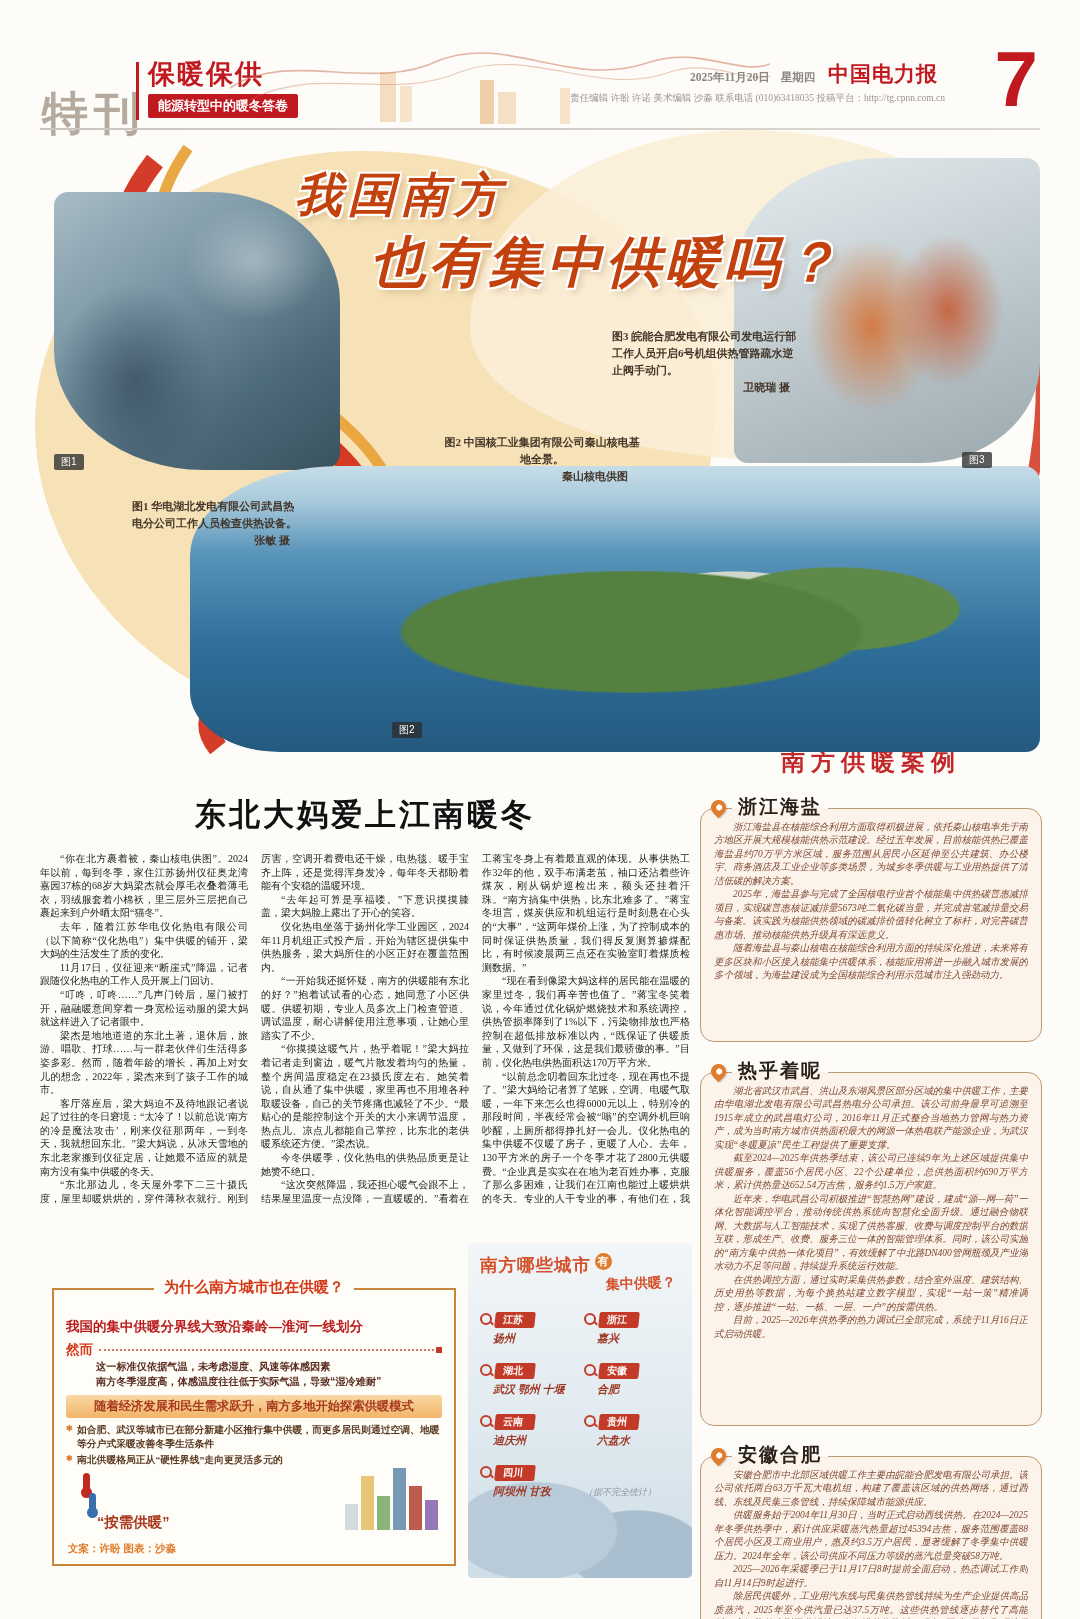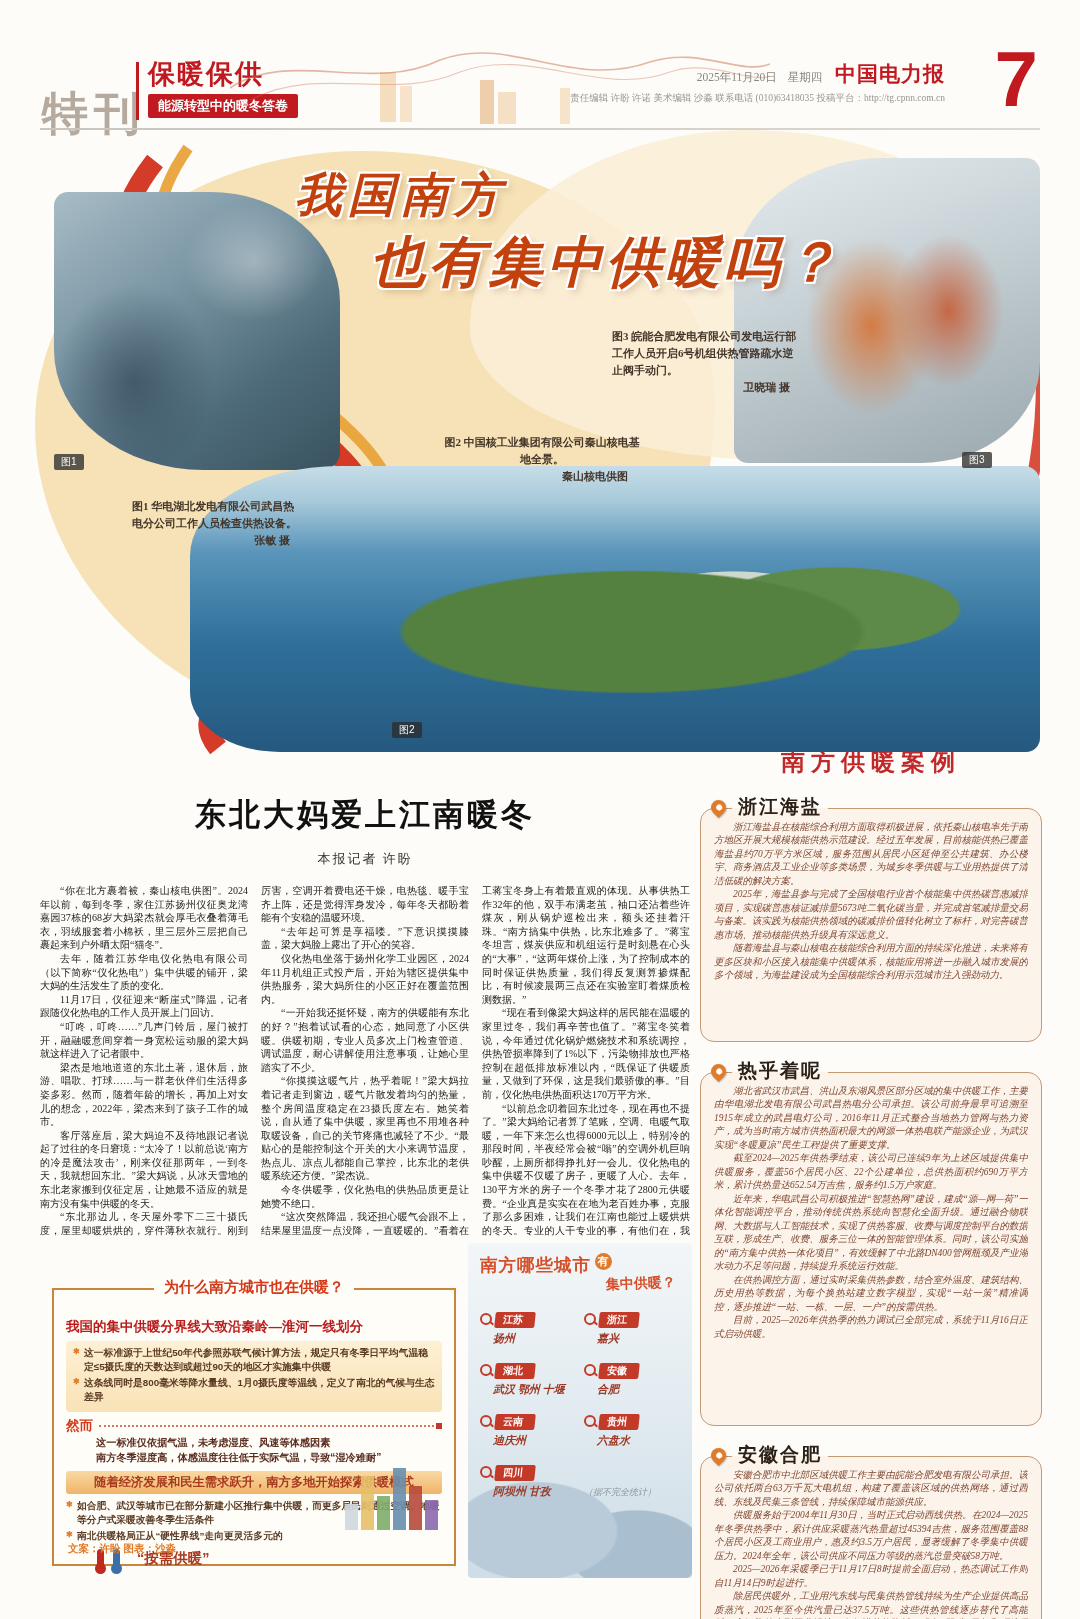--- a/index.html
+++ b/index.html
@@ -5,21 +5,21 @@
   html,body{margin:0;padding:0;background:#e8e6e2;}
   #page{position:relative;width:1080px;height:1619px;margin:0 auto;background:#fdfcf8;overflow:hidden;
         font-family:"Liberation Serif","DejaVu Serif",serif;color:#222;}
   .abs{position:absolute;}
   
   .tekan{left:42px;top:56px;font-size:46px;font-weight:900;color:#b6aa9e;letter-spacing:6px;font-family:"Liberation Sans",sans-serif;margin-top:27px;}
   .hdr-div{left:136px;top:62px;width:3px;height:58px;background:#c01920;}
   .banner-t{left:148px;top:56px;font-size:27px;font-weight:900;color:#c01920;font-family:"Liberation Sans",sans-serif;letter-spacing:2px;}
   .banner-s{left:148px;top:94px;background:#c01920;color:#fff;font-size:13px;font-weight:700;padding:3px 10px;border-radius:2px;font-family:"Liberation Sans",sans-serif;}
   .skyline{left:230px;top:42px;width:540px;height:82px;opacity:.8;}
-  .dateline{right:135px;top:60px;text-align:right;font-size:11.5px;color:#8a8население;color:#8a857f;white-space:nowrap;}
+  .dateline{right:142px;top:60px;text-align:right;font-size:11.5px;color:#8a8население;color:#8a857f;white-space:nowrap;font-weight:bold;}
   .dateline b{color:#c01920;font-size:21px;font-family:"Liberation Sans",sans-serif;margin-left:10px;letter-spacing:1px;}
   .staffline{right:135px;top:92px;font-size:9.5px;color:#9a958f;white-space:nowrap;}
   .pageno{right:42px;top:40px;font-size:78px;line-height:1;color:#c01920;font-weight:700;font-family:"Liberation Sans",sans-serif;}
   .hdr-rule{left:40px;top:128px;width:1000px;height:2px;background:linear-gradient(90deg,#c9c4bd,#ddd8d0);}
   
   #hero{left:40px;top:136px;width:1000px;height:618px;}
   .blob{left:-5px;top:15px;width:680px;height:595px;background:#f6e2b6;border-radius:48% 52% 42% 58% / 46% 42% 58% 54%;}
   .blob2{left:430px;top:-6px;width:560px;height:330px;background:#fbeed6;border-radius:50% 50% 45% 55% / 60% 55% 45% 40%;opacity:.9;}
   .hero-title{z-index:6;font-family:"Liberation Sans","DejaVu Sans",sans-serif;font-weight:900;font-style:italic;color:#c2410c;
     text-shadow:2px 2px 0 #fff,-2px 2px 0 #fff,2px -2px 0 #fff,-2px -2px 0 #fff,4px 4px 7px rgba(120,60,20,.25);white-space:nowrap;}
@@ -72,21 +72,21 @@
   .why-sub{color:#b91c1c;font-weight:900;font-size:13.5px;font-family:"Liberation Sans",sans-serif;margin-top:16px;}
   .cream{background:linear-gradient(180deg,#fdf0d4,#f9e2b6);border-radius:4px;padding:5px 7px;margin-top:5px;}
   .blist p{margin:0 0 3px;font-size:9.8px;line-height:1.4;color:#5a3a22;font-weight:700;text-indent:0;padding-left:11px;position:relative;font-family:"Liberation Sans",sans-serif;}
   .blist p::before{content:"✱";position:absolute;left:0;top:0;color:#e07b2a;font-size:8px;}
   .however{display:flex;align-items:center;margin-top:5px;}
   .however b{color:#d43a1a;font-size:13.5px;font-weight:900;font-family:"Liberation Sans",sans-serif;margin-right:6px;}
   .dotline{flex:1;border-top:2px dotted #d4755a;height:0;}
   .sq{width:6px;height:6px;background:#c0392b;margin-left:2px;}
   .hlines p{margin:1px 0;font-size:10.2px;color:#5a2d20;font-weight:700;margin-left:30px;font-family:"Liberation Sans",sans-serif;text-indent:0;}
   .why-banner{margin-top:6px;background:linear-gradient(180deg,#f9d9a4,#f0b468);color:#a8391e;font-weight:900;font-size:12.3px;text-align:center;padding:3px 2px;border-radius:3px;font-family:"Liberation Sans",sans-serif;}
-  .demand-row{display:flex;align-items:center;margin-top:6px;margin-left:31px;}
+  .demand-row{display:flex;margin-top:6px;margin-left:17px;flex-direction:column;}
   .thermo{width:7px;height:20px;border-radius:4px 4px 0 0;position:relative;margin-right:3px;}
   .thermo::after{content:"";position:absolute;bottom:-5px;left:-2px;width:11px;height:11px;border-radius:50%;background:inherit;}
   .th-red{background:#c0291d;} .th-blue{background:#3a6fae;margin-left:6px;}
   .demand-label{margin-left:14px;color:#a8391e;font-weight:900;font-size:14.5px;font-family:"Liberation Sans",sans-serif;}
   .bars{position:absolute;right:16px;bottom:34px;display:flex;align-items:flex-end;gap:3px;opacity:.9;}
   .bars i{display:block;width:13px;}
   .why-credit{position:absolute;left:14px;bottom:8px;color:#e07b2a;font-size:10.5px;font-weight:700;font-family:"Liberation Sans",sans-serif;}
   
   #citybox{left:468px;top:1243px;width:224px;height:335px;border-radius:4px;overflow:hidden;
     background:radial-gradient(60% 24% at 30% 86%,#b9cbd8 0 60%,transparent 62%),
@@ -157,21 +157,20 @@
       <span class="credit" style="text-align:right;">秦山核电供图</span>
     </div>
     <div class="abs caption cap1">
       <span>图1 华电湖北发电有限公司武昌热电分公司工作人员检查供热设备。</span>
       <span class="credit">张敏 摄</span>
     </div>
   </div>
 
   <div class="abs" id="article">
     <div class="a-title">东北大妈爱上江南暖冬</div>
-    <div class="a-byline">本报记者 许盼</div>
     <div class="cols">
       <div class="col">
           <p>“你在北方裹着被，秦山核电供图”。2024年以前，每到冬季，家住江苏扬州仪征奥龙湾嘉园37栋的68岁大妈梁杰就会厚毛衣叠着薄毛衣，羽绒服套着小棉袄，里三层外三层把自己裹起来到户外晒太阳“猫冬”。</p>
           <p>去年，随着江苏华电仪化热电有限公司（以下简称“仪化热电”）集中供暖的铺开，梁大妈的生活发生了质的变化。</p>
           <p>11月17日，仪征迎来“断崖式”降温，记者跟随仪化热电的工作人员开展上门回访。</p>
           <p>“叮咚，叮咚……”几声门铃后，屋门被打开，融融暖意间穿着一身宽松运动服的梁大妈就这样进入了记者眼中。</p>
           <p>梁杰是地地道道的东北土著，退休后，旅游、唱歌、打球……与一群老伙伴们生活得多姿多彩。然而，随着年龄的增长，再加上对女儿的想念，2022年，梁杰来到了孩子工作的城市。</p>
           <p>客厅落座后，梁大妈迫不及待地跟记者说起了过往的冬日窘境：“太冷了！以前总说‘南方的冷是魔法攻击’，刚来仪征那两年，一到冬天，我就想回东北。”梁大妈说，从冰天雪地的东北老家搬到仪征定居，让她最不适应的就是南方没有集中供暖的冬天。</p>
           <p>“东北那边儿，冬天屋外零下二三十摄氏度，屋里却暖烘烘的，穿件薄秋衣就行。刚到仪征时，每到11月我就开始犯愁。这边儿的冷是钻骨头缝的阴冷。”边说，梁大妈边拉着记者去看她的装备：空调、电暖器、电热毯、暖手宝……当然，少不了冬季必备——棉睡衣。</p>
         </div>
@@ -231,24 +230,20 @@
           <p>供暖服务始于2004年11月30日，当时正式启动西线供热。在2024—2025年冬季供热季中，累计供应采暖蒸汽热量超过45394吉焦，服务范围覆盖88个居民小区及工商业用户，惠及约3.5万户居民，显著缓解了冬季集中供暖压力。2024年全年，该公司供应不同压力等级的蒸汽总量突破58万吨。</p>
           <p>2025—2026年采暖季已于11月17日8时提前全面启动，热态调试工作则自11月14日9时起进行。</p>
           <p>除居民供暖外，工业用汽东线与民集供热管线持续为生产企业提供高品质蒸汽，2025年至今供汽量已达37.5万吨。这些供热管线逐步替代了高能耗、高污染的小型工业锅炉，在促进节能降耗、服务“双碳”目标和环境保护方面发挥了积极作用。</p>
         </div>
     </div>
   </div>
 
   <div class="abs" id="whybox">
     <div class="why-title"><span>为什么南方城市也在供暖？</span></div>
     <div class="why-sub">我国的集中供暖分界线大致沿秦岭—淮河一线划分</div>
-    <div class="cream blist">
-        <p>这一标准源于上世纪50年代参照苏联气候计算方法，规定只有冬季日平均气温稳定≤5摄氏度的天数达到或超过90天的地区才实施集中供暖</p>
-        <p>这条线同时是800毫米等降水量线、1月0摄氏度等温线，定义了南北的气候与生态差异</p>
-      </div>
     <div class="however">
       <b>然而</b>
       <span class="dotline"></span>
       <span class="sq"></span>
     </div>
     <div class="hlines">
         <p>这一标准仅依据气温，未考虑湿度、风速等体感因素</p>
         <p>南方冬季湿度高，体感温度往往低于实际气温，导致“湿冷难耐”</p>
       </div>
     <div class="why-banner">随着经济发展和民生需求跃升，南方多地开始探索供暖模式</div>

